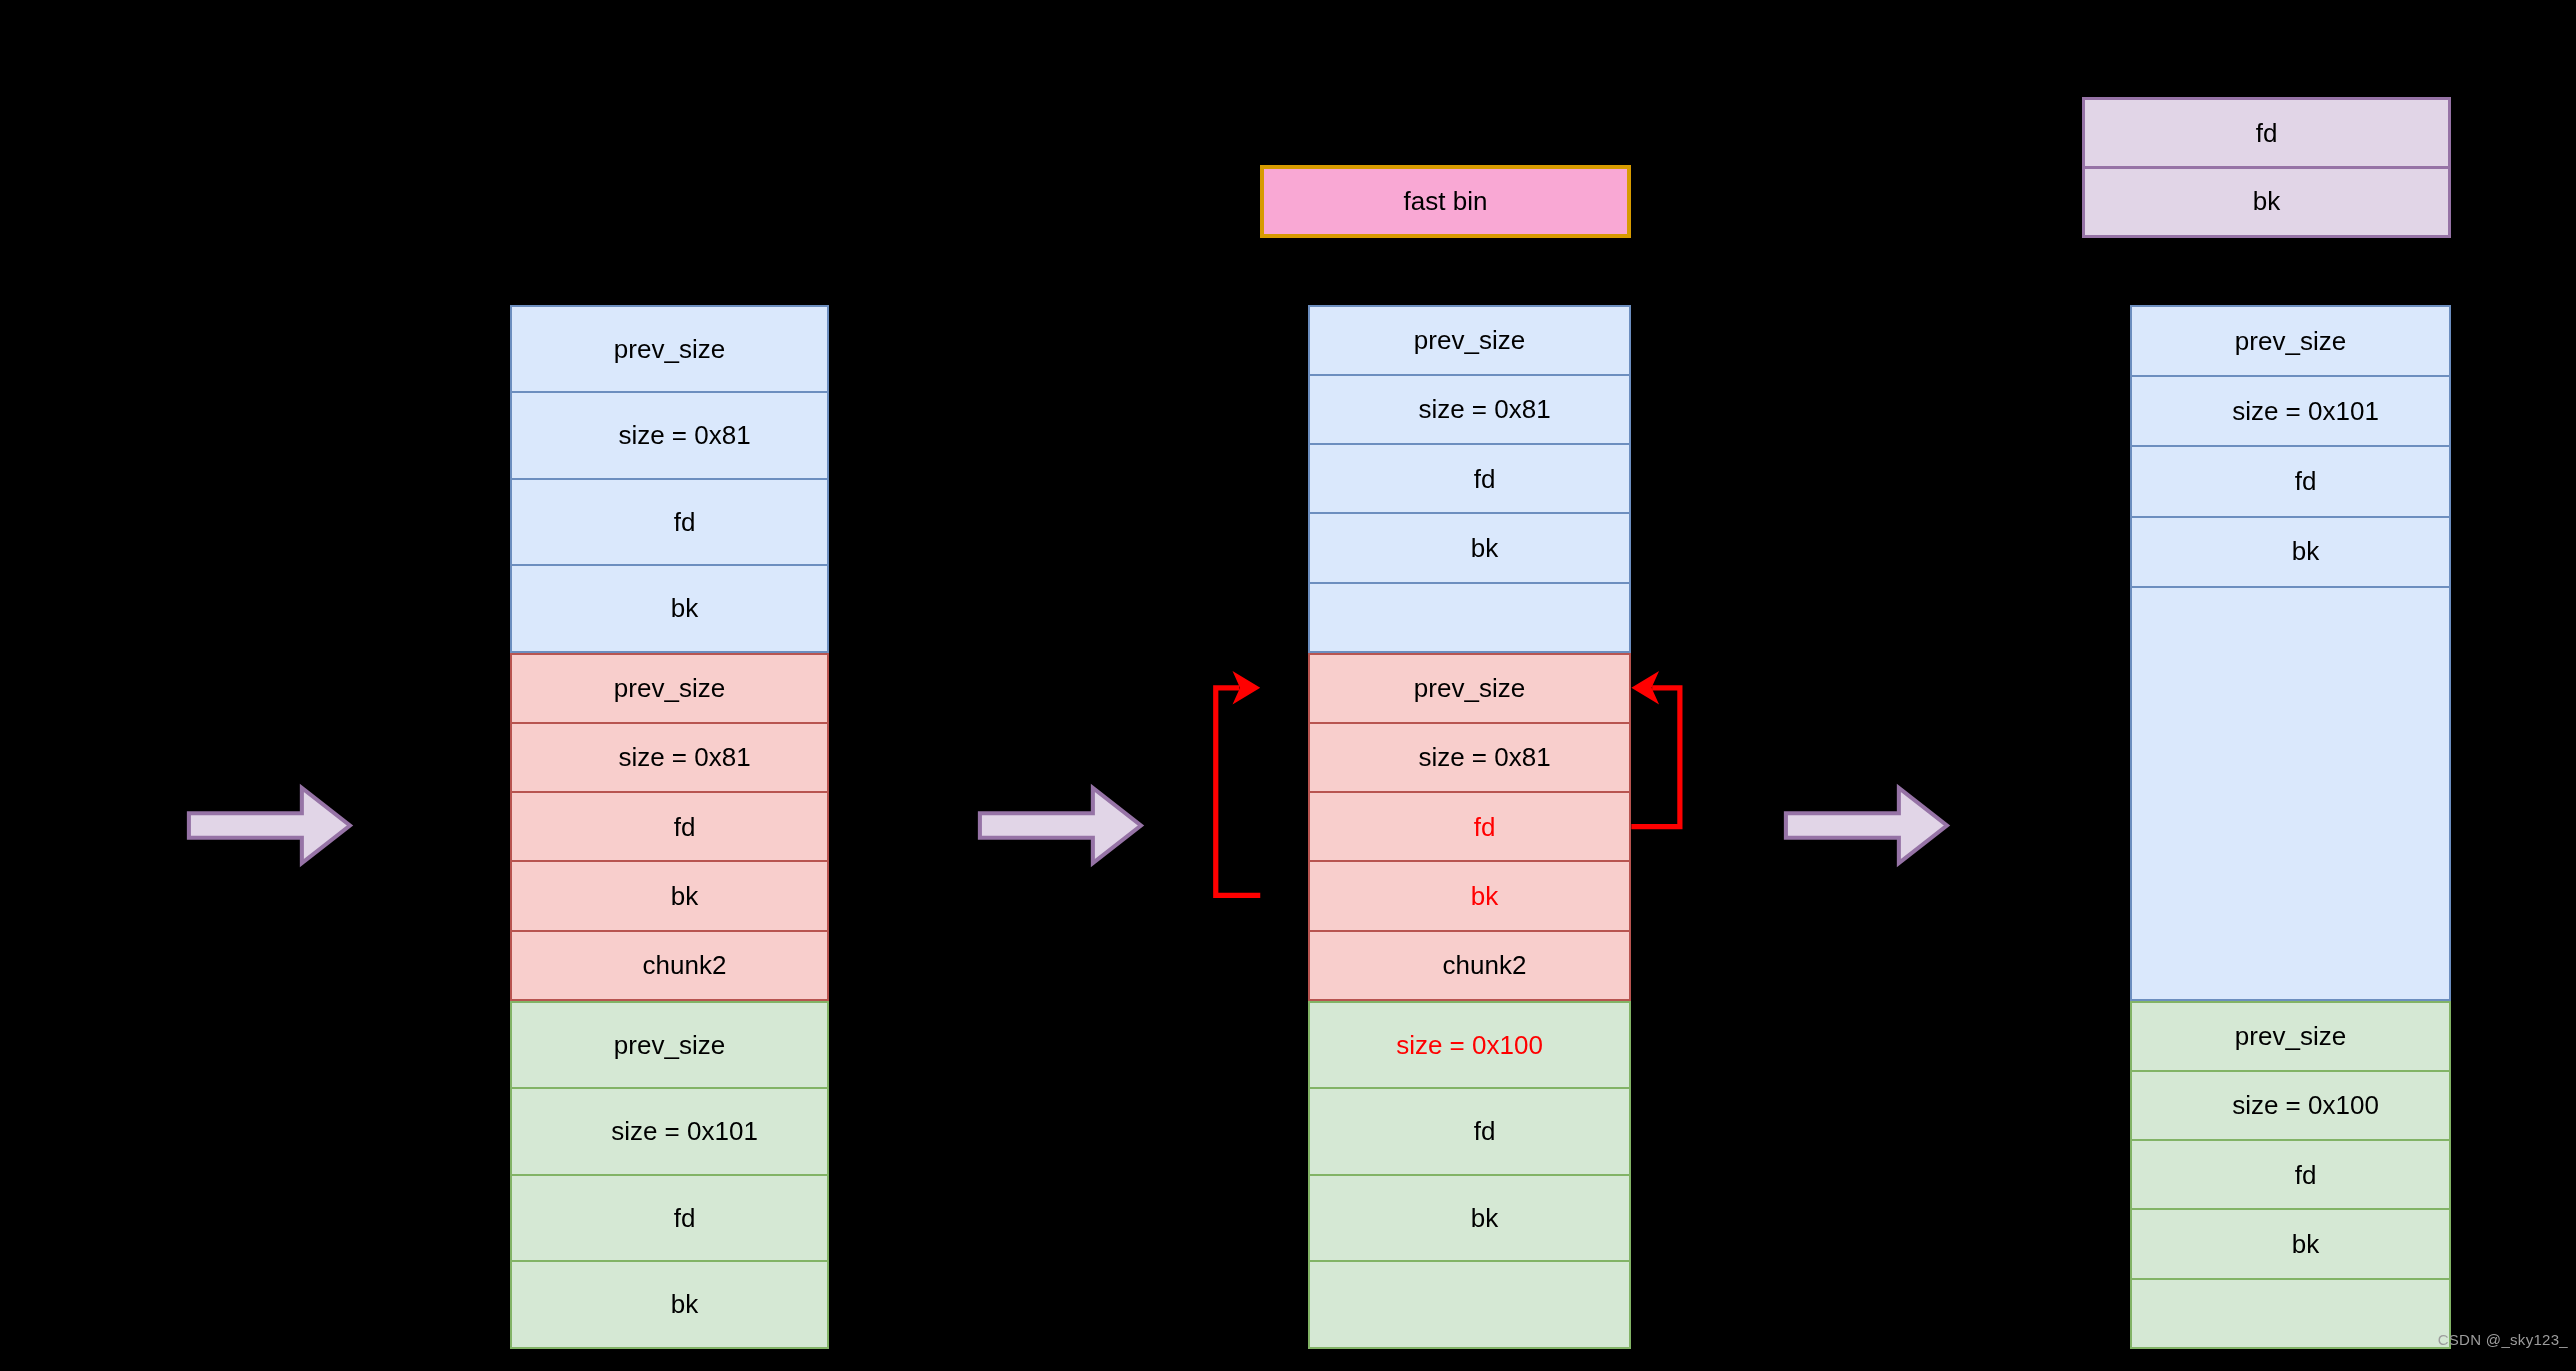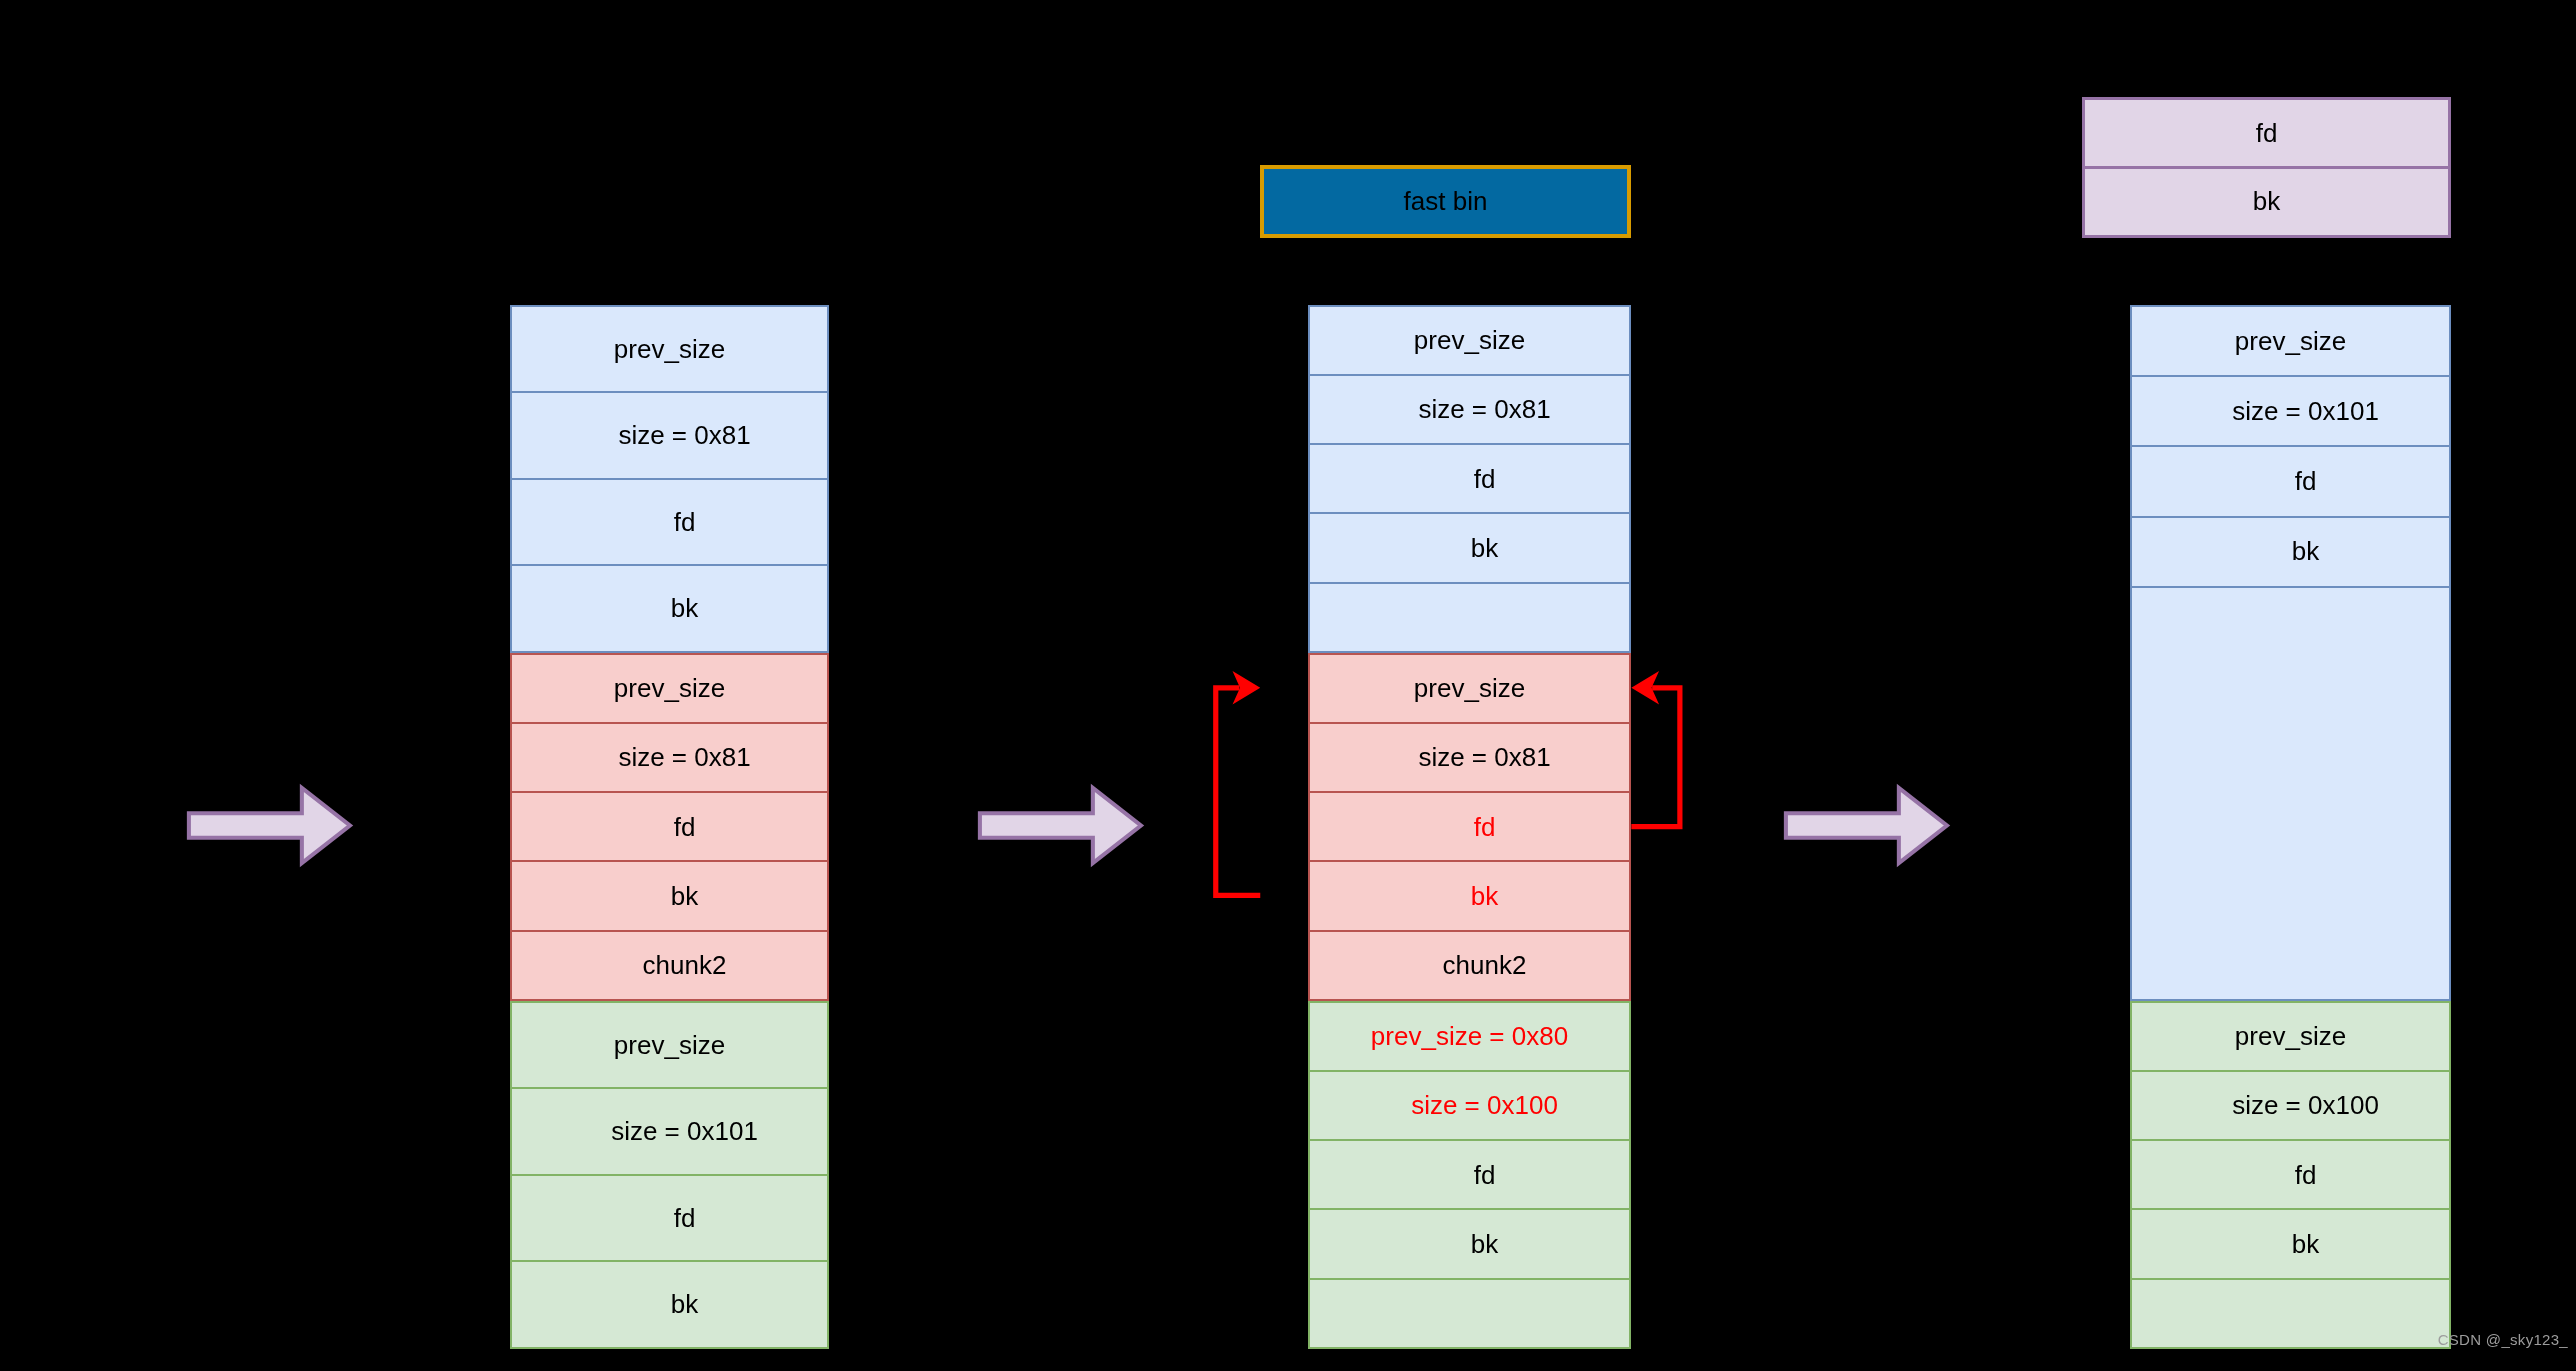--- a/index.html
+++ b/index.html
@@ -27,21 +27,21 @@
   .cell + .cell { margin-top: -2.3px; padding-left: 30px; }
   .cell.span6 { flex: 6 1 0; }
   .blue  .cell { background: #dae8fc; border-color: #6c8ebf; }
   .red   .cell { background: #f8cecc; border-color: #b85450; }
   .green .cell { background: #d5e8d4; border-color: #82b366; }
   .cell.hl { color: #ff0000; }
 
   
   .fastbin {
     position: absolute; left: 1260px; top: 165px; width: 371px; height: 73px;
-    background: #0369a1; border: 4px solid #d79b00; box-sizing: border-box;
+    background: #f9a8d4; border: 4px solid #d79b00; box-sizing: border-box;
     display: flex; align-items: center; justify-content: center;
     font-size: 26px; color: #000;
   }
 
   
   .binpair {
     position: absolute; left: 2082px; top: 97px; width: 369px; height: 141px;
     display: flex; flex-direction: column;
   }
   .binpair .pcell {
@@ -108,21 +108,20 @@
       <div class="cell"></div>
     </div>
     <div class="chunk red">
       <div class="cell">prev_size</div>
       <div class="cell">size = 0x81</div>
       <div class="cell hl">fd</div>
       <div class="cell hl">bk</div>
       <div class="cell">chunk2</div>
     </div>
     <div class="chunk green">
-      <div class="cell hl">prev_size = 0x80</div>
       <div class="cell hl">size = 0x100</div>
       <div class="cell">fd</div>
       <div class="cell">bk</div>
       <div class="cell"></div>
     </div>
   </div>
 
   <svg class="blockarrow" style="left:1783px" viewBox="0 0 290 150">
     <polygon points="5,54 200,54 200,10 283,75 200,140 200,96 5,96" fill="#e1d5e7" stroke="#9673a6" stroke-width="7"></polygon>
   </svg>

